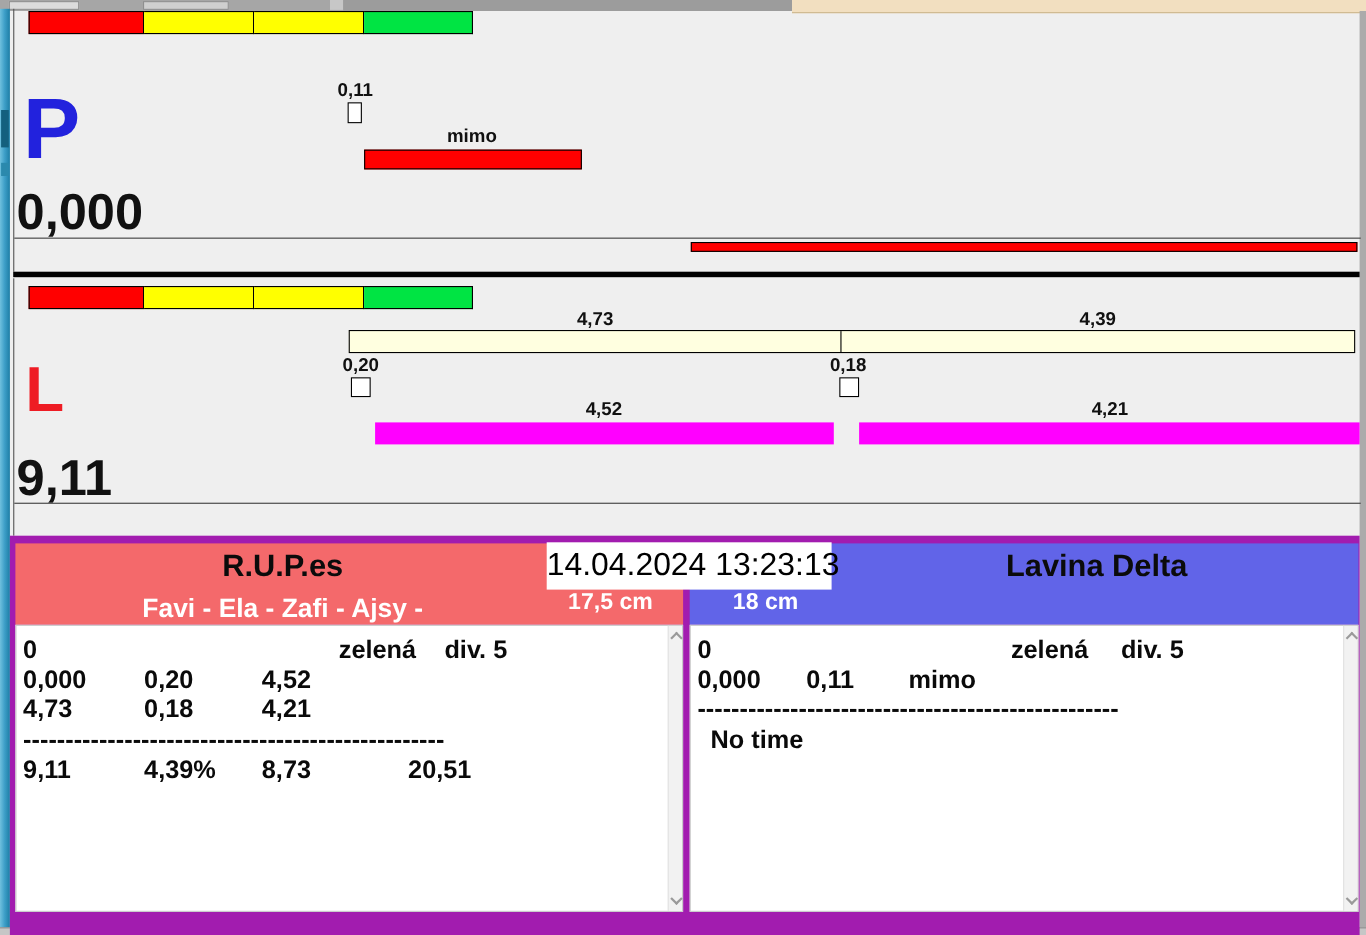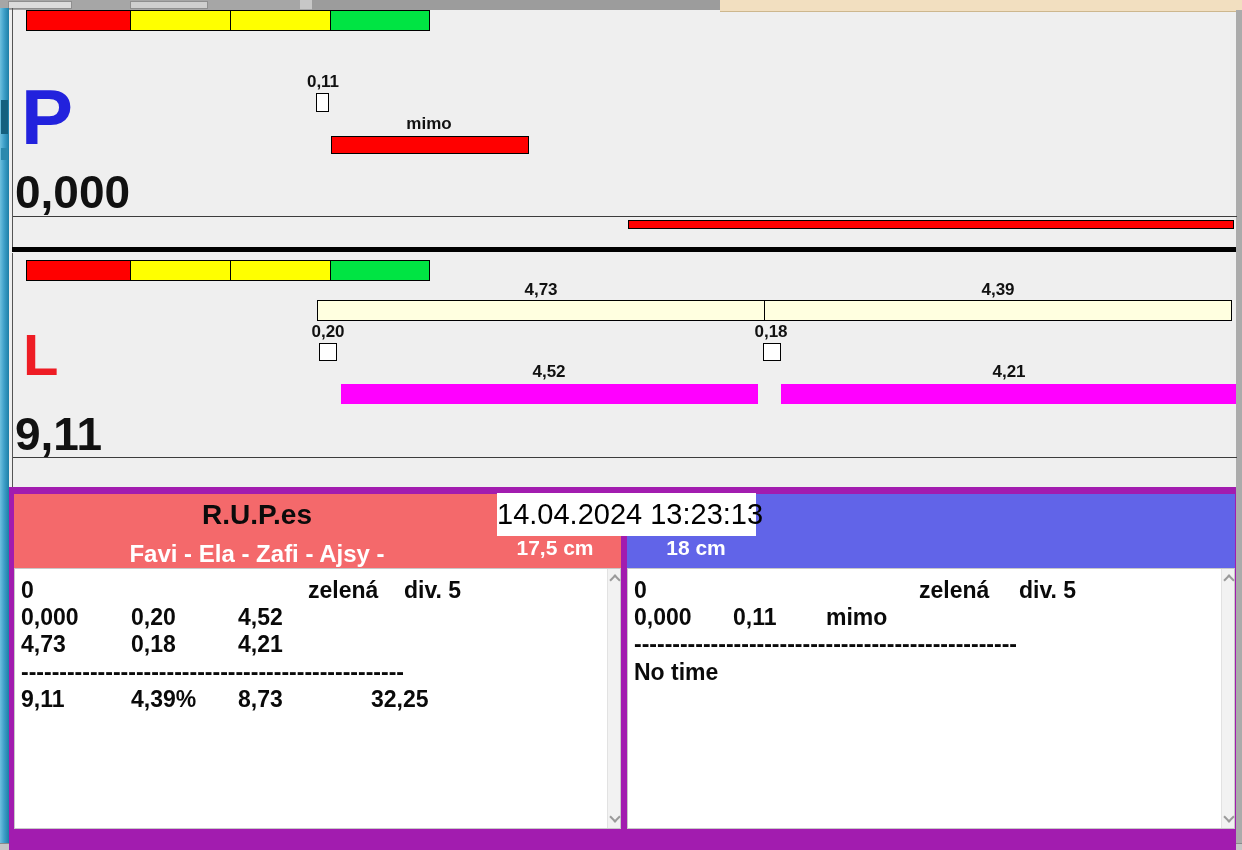--- a/index.html
+++ b/index.html
@@ -134,49 +134,50 @@
           <span style="left:116px;">0,18</span>
           <span style="left:223px;">4,21</span>
         </div>
         <div class="pline" style="top:90px;left:0;width:100%;">
           <span style="left:6px;">--------------------------------------------------</span>
         </div>
         <div class="pline" style="top:117px;left:0;width:100%;">
           <span style="left:6px;">9,11</span>
           <span style="left:116px;">4,39%</span>
           <span style="left:223px;">8,73</span>
-          <span style="left:356px;">32,25</span>
+          <span style="left:356px;">20,51</span>
         </div>
       </div>
       <div class="scrollbar" style="left:593px;">
         <div class="chev up"></div>
         <div class="chev down"></div>
       </div>
     </div>
 
     <div class="abs" style="left:618px;top:7px;width:608px;height:335px;">
       <div class="panel-header" style="background-color: rgb(97, 100, 232);">
+        <div class="panel-title" style="left:370px;">Lavina Delta</div>
         <div class="panel-cat" style="left:69px;">18 cm</div>
       </div>
       <div class="panel-content">
         <div class="pline" style="top:8px;left:0;width:100%;">
           <span style="left:6px;">0</span>
           <span style="left:291px;">zelená</span>
           <span style="left:391px;">div. 5</span>
         </div>
         <div class="pline" style="top:35px;left:0;width:100%;">
           <span style="left:6px;">0,000</span>
           <span style="left:105px;">0,11</span>
           <span style="left:198px;">mimo</span>
         </div>
         <div class="pline" style="top:62px;left:0;width:100%;">
           <span style="left:6px;">--------------------------------------------------</span>
         </div>
         <div class="pline" style="top:90px;left:0;width:100%;">
-          <span style="left:6px;">No time</span>
+          <span style="left:18px;">No time</span>
         </div>
       </div>
       <div class="scrollbar" style="left:594px;">
         <div class="chev up"></div>
         <div class="chev down"></div>
       </div>
     </div>
 
   </div>
 

